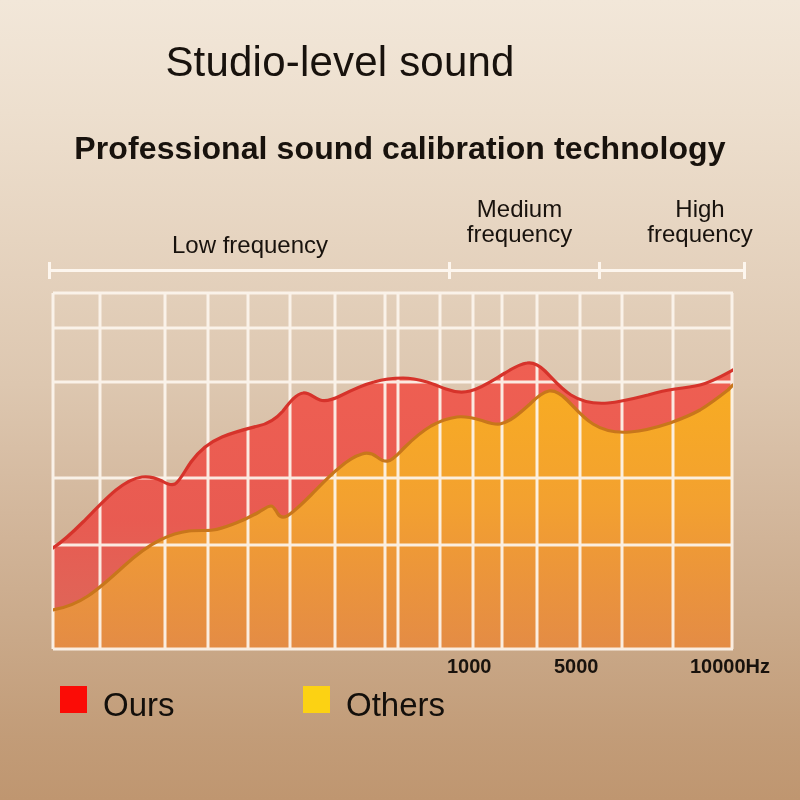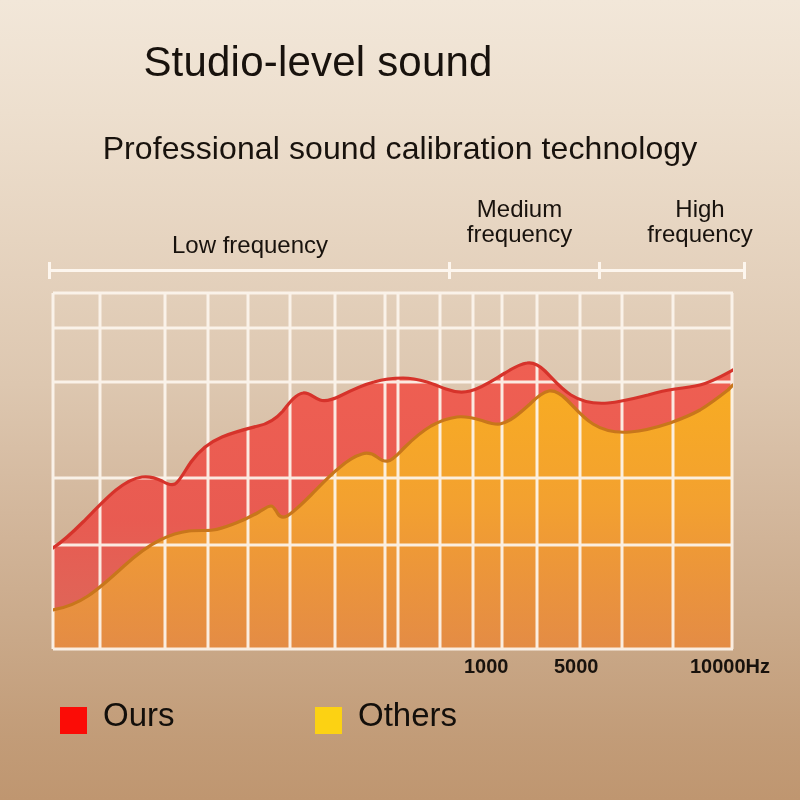--- a/index.html
+++ b/index.html
@@ -33,29 +33,30 @@
     position: absolute;
     left: 0;
     top: 38px;
     width: 636px;
     text-align: center;
     font-size: 42px;
     font-weight: 400;
     color: #18120d;
     letter-spacing: 0.2px;
     white-space: nowrap;
+    padding-left: 22px;
   }
   .subtitle {
     position: absolute;
     left: 0;
     top: 130px;
     width: 800px;
     text-align: center;
     font-size: 32px;
-    font-weight: 400;
+    font-weight: 700;
     color: #18120d;
     letter-spacing: 0.1px;
     white-space: nowrap;
   }
 
   
   .band-label {
     position: absolute;
     text-align: center;
     color: #18120d;
@@ -107,41 +108,41 @@
 
   
   .axis-label {
     position: absolute;
     top: 655px;
     font-size: 20px;
     font-weight: 700;
     color: #18120d;
     white-space: nowrap;
   }
-  #axis-1000  { left: 464px; }
+  #axis-1000  { left: 447px; }
   #axis-5000  { left: 554px; }
   #axis-10000 { left: 682px; margin-left: 8px; }
 
   
   .legend {
     position: absolute;
     left: 60px;
     top: 686px;
     width: 420px;
     height: 48px;
   }
   .legend-item {
     position: absolute;
     top: 0;
     display: flex;
-    align-items: flex-end;
+    align-items: flex-start;
     height: 48px;
   }
   #legend-ours   { left: 0px; }
-  #legend-others { left: 243px; margin-left: 12px; }
+  #legend-others { left: 243px; }
   .swatch {
     width: 27px;
     height: 27px;
     margin-right: 16px;
     flex: 0 0 auto;
   }
   #swatch-ours   { background: #fb0c06; }
   #swatch-others { background: #fcd213; }
   .legend-text {
     font-size: 33px;

